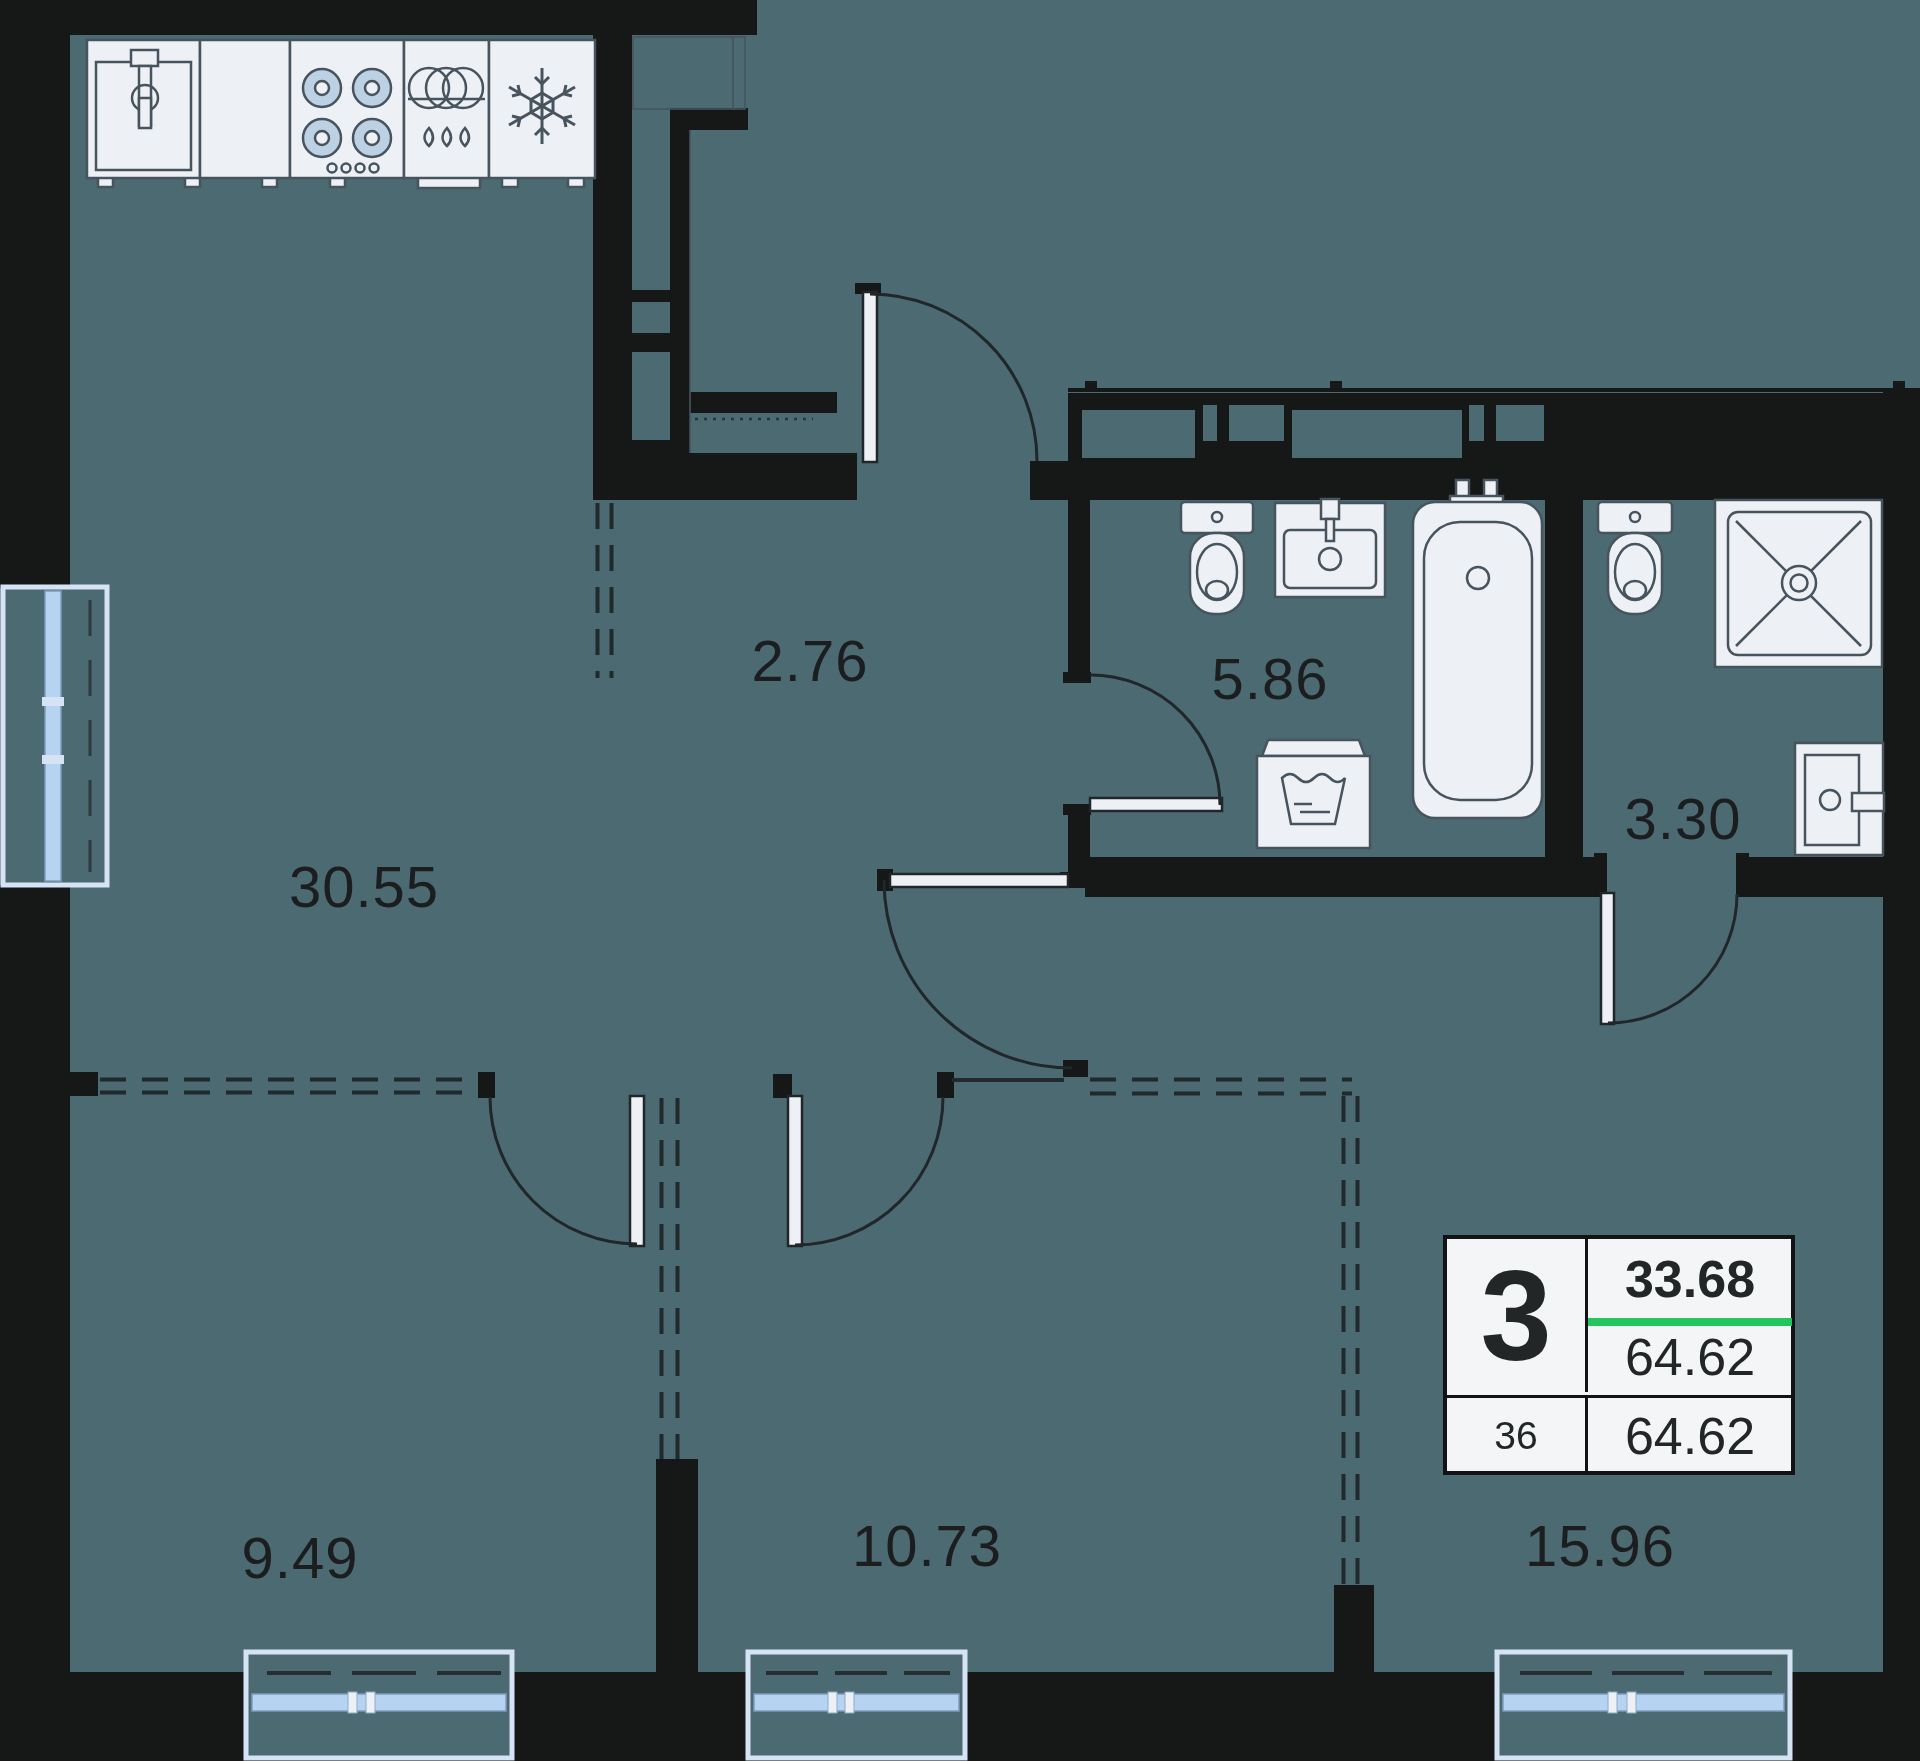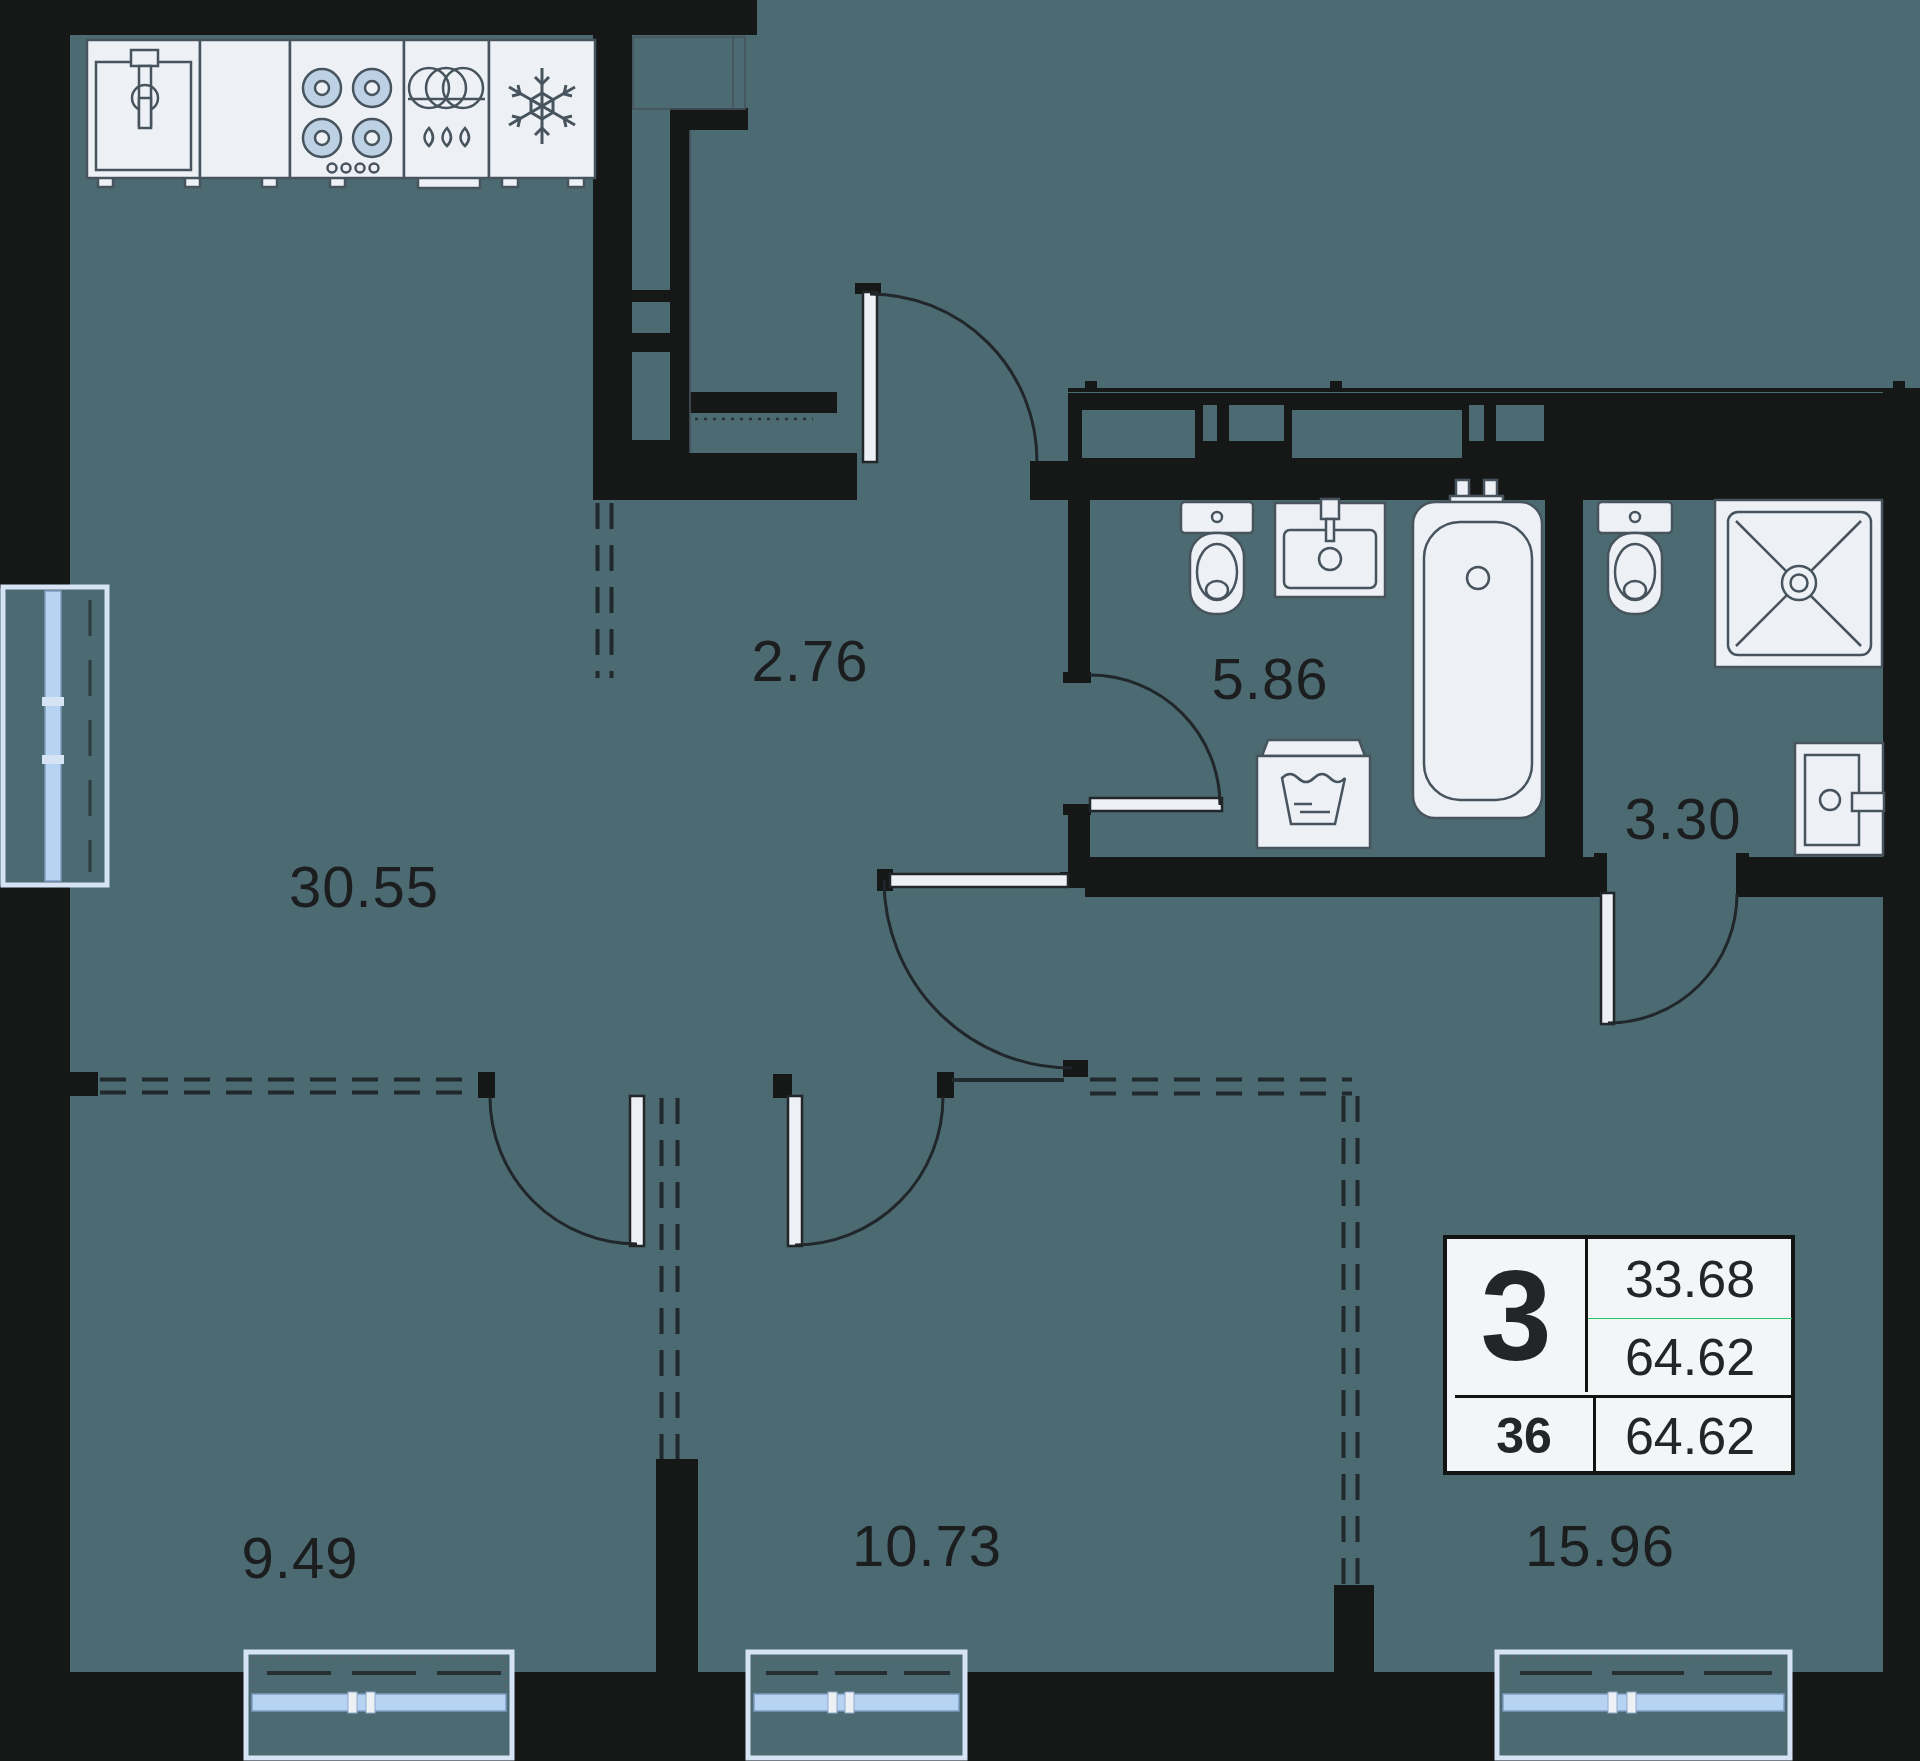--- a/index.html
+++ b/index.html
@@ -10,24 +10,24 @@
   #stage{position:relative;width:1920px;height:1761px;background:var(--outside);overflow:hidden;
          font-family:"Liberation Sans","DejaVu Sans",sans-serif;}
   #plan{position:absolute;left:0;top:0;}
   .room-label{position:absolute;transform:translate(-50%,-50%);font-size:58px;letter-spacing:1px;
               color:var(--ink);white-space:nowrap;}
   
   #infobox{position:absolute;left:1443px;top:1235px;width:352px;height:240px;background:#f4f5f7;
            border:4px solid #121414;box-sizing:border-box;}
   #infobox .cell{position:absolute;display:flex;align-items:center;justify-content:center;color:#232626;}
   #ib-head{left:0;top:0;width:138px;height:153px;border-right:3px solid #121414;font-size:128px;font-weight:bold;}
-  #ib-living{left:141px;top:0;width:204px;height:79px;border-bottom:1px solid #22c55e;font-size:52px;color:#33383a;}
+  #ib-living{left:141px;top:0;width:204px;height:79px;border-bottom:8px solid #22c55e;font-size:52px;color:#33383a;font-weight:bold;}
   #ib-total{left:141px;top:82px;width:204px;height:71px;font-size:52px;color:#33383a;}
-  #ib-unit{left:8px;top:156px;width:138px;height:76px;border-top:3px solid #121414;border-right:3px solid #121414;
-           font-size:50px;font-weight:bold;}
+  #ib-unit{left:0;top:156px;width:138px;height:76px;border-top:3px solid #121414;border-right:3px solid #121414;
+           font-size:39px;font-weight:normal;}
   #ib-total2{left:141px;top:156px;width:204px;height:76px;border-top:3px solid #121414;font-size:52px;color:#33383a;}
   svg .flo{fill:var(--floor);} svg .wal{fill:var(--wall);}
   svg .fix{fill:var(--fixture);stroke:var(--stroke);stroke-width:2.5;}
   svg .fin{fill:none;stroke:var(--stroke);stroke-width:2.5;}
   svg .thin{fill:none;stroke:var(--stroke);stroke-width:1.6;}
   svg .arc{fill:none;stroke:#20262a;stroke-width:3;}
   svg .leaf{fill:var(--fixture);stroke:#20262a;stroke-width:2.5;}
   svg .dash{stroke:#20292c;stroke-width:4;fill:none;}
   svg .blue{fill:var(--glass);stroke:#7d9cc0;stroke-width:1.5;}
   svg .frameln{fill:none;stroke:var(--frame);stroke-width:5;}

